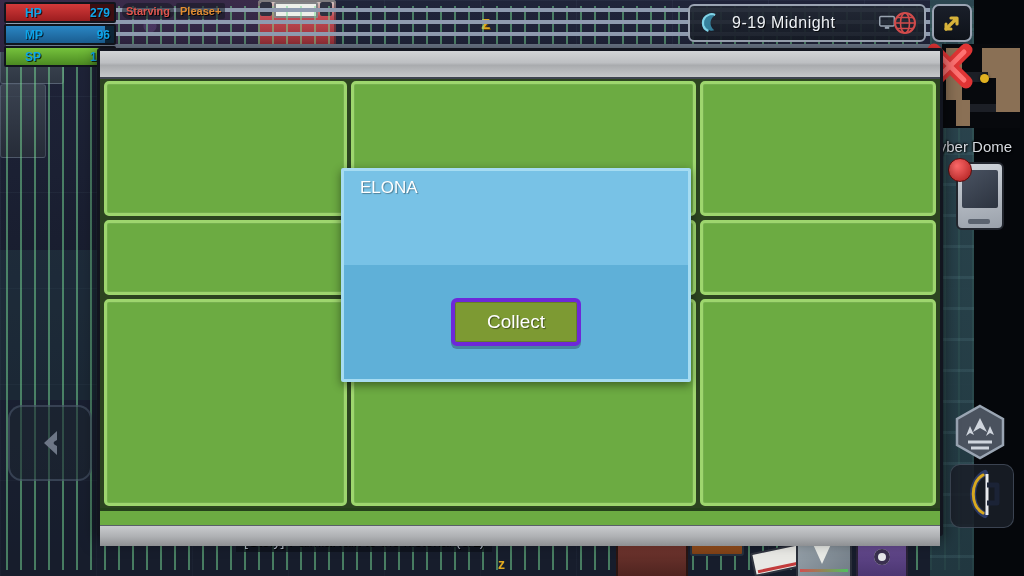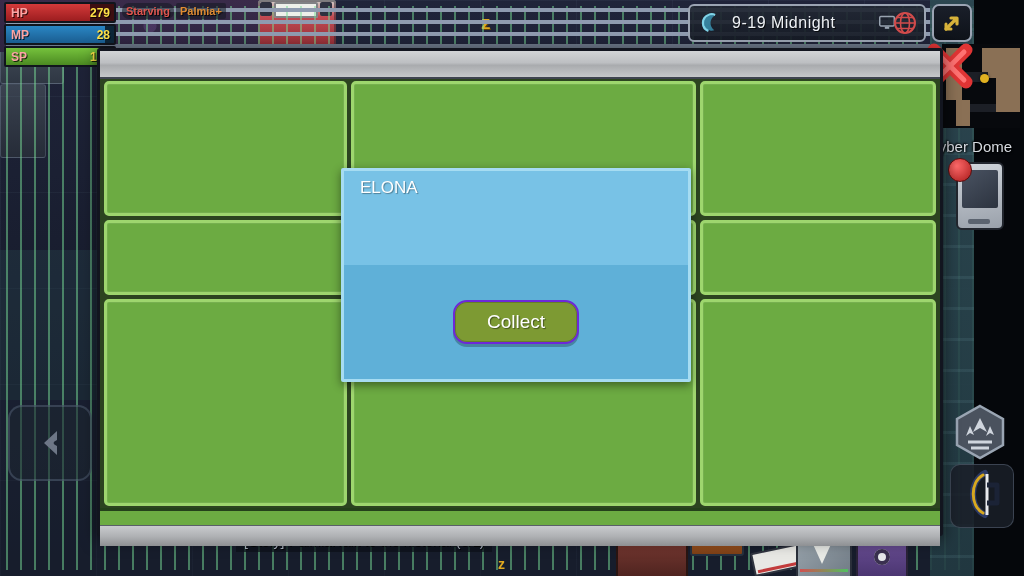--- a/index.html
+++ b/index.html
@@ -236,28 +236,28 @@
   .bar {
     position: relative;
     width: 108px; height: 17px;
     border: 2px solid #11151d;
     border-radius: 2px;
     display:flex; align-items:center;
     overflow:hidden;
   }
   .bar .lab {
     position:relative; z-index:2;
-    color:#fca5a5; font-size:12px; font-weight:bold;
-    margin-left: 5px;
+    color:#0ea5e9; font-size:12px; font-weight:bold;
+    margin-left: 19px;
     text-shadow: 1px 1px 0 rgba(0,0,0,.75);
   }
   .bar .val {
     position:relative; z-index:2;
     margin-left:auto; margin-right:4px;
-    color:#fde047; font-size:12px; font-weight:bold;
+    color:#0ea5e9; font-size:12px; font-weight:bold;
     text-shadow: 1px 1px 0 rgba(0,0,0,.75);
   }
   .bar .fill {
     position:absolute; left:0; top:0; bottom:0; z-index:1;
   }
   .bar.hp { background:#3d0f11; }
   .bar.hp .fill { background: linear-gradient(180deg,#d43a3a,#9c1d1f); }
   .bar.mp { background:#0d2638; }
   .bar.mp .fill { background: linear-gradient(180deg,#2a86c4,#1a5d90); }
   .bar.sp { background:#1b2f10; }
@@ -479,22 +479,22 @@
     text-shadow: 1px 1px 1px rgba(0,0,0,.35);
   }
   .dlg-actions {
     flex: 1;
     background: #5fb0d8;
     display:flex; align-items:center; justify-content:center;
   }
   .collect-btn {
     width: 122px; height: 40px;
     background: #7d9a33;
-    border: 2px solid #6d28d9;
-    border-radius: 14px;
+    border: 4px solid #6d28d9;
+    border-radius: 6px;
     display:flex; align-items:center; justify-content:center;
     box-shadow: 0 3px 0 rgba(0,0,0,.25), inset 0 0 0 1px rgba(0,0,0,.18);
     cursor: pointer;
   }
   .collect-btn span {
     color:#ffffff; font-size:19px;
     text-shadow: 1px 1px 1px rgba(0,0,0,.45);
   }
 </style>
 </head>
@@ -527,32 +527,32 @@
 
     <div class="bars">
       <div class="bar hp">
         <div class="fill" style="width:78%"></div>
         <span class="lab">HP</span>
         <span class="val">279</span>
       </div>
       <div class="bar mp">
         <div class="fill" style="width:92%"></div>
         <span class="lab">MP</span>
-        <span class="val">28</span>
+        <span class="val">96</span>
       </div>
       <div class="bar sp">
         <div class="fill" style="width:86%"></div>
         <span class="lab">SP</span>
         <span class="val">108</span>
       </div>
     </div>
 
     <div class="status-chips">
       <div class="chip starving">Starving</div>
-      <div class="chip sleepy">Palmia+</div>
+      <div class="chip sleepy">Please+</div>
     </div>
   </div>
 
   <div class="clock-wrap">
     <div class="clock">
       <svg class="moon-icon" viewBox="0 0 24 24">
         <path d="M16.5 3.2A9.3 9.3 0 0 0 9.2 20.6a9.3 9.3 0 0 1 0-17.4 9.3 9.3 0 0 1 7.3 0z" fill="none" stroke="#7fd3e8" stroke-width="2.4" stroke-linecap="round"></path>
         <path d="M15.6 4.1a8.4 8.4 0 1 0 0 15.8A9.6 9.6 0 0 1 15.6 4.1z" fill="#3d9fc0" opacity=".75"></path>
       </svg>
       <span class="clock-text">9-19 Midnight</span>

